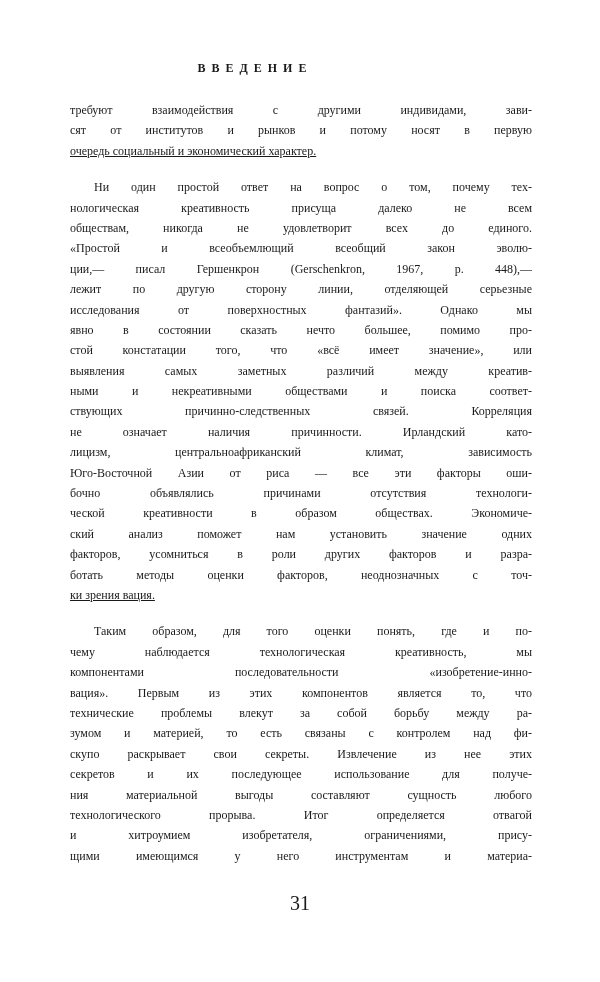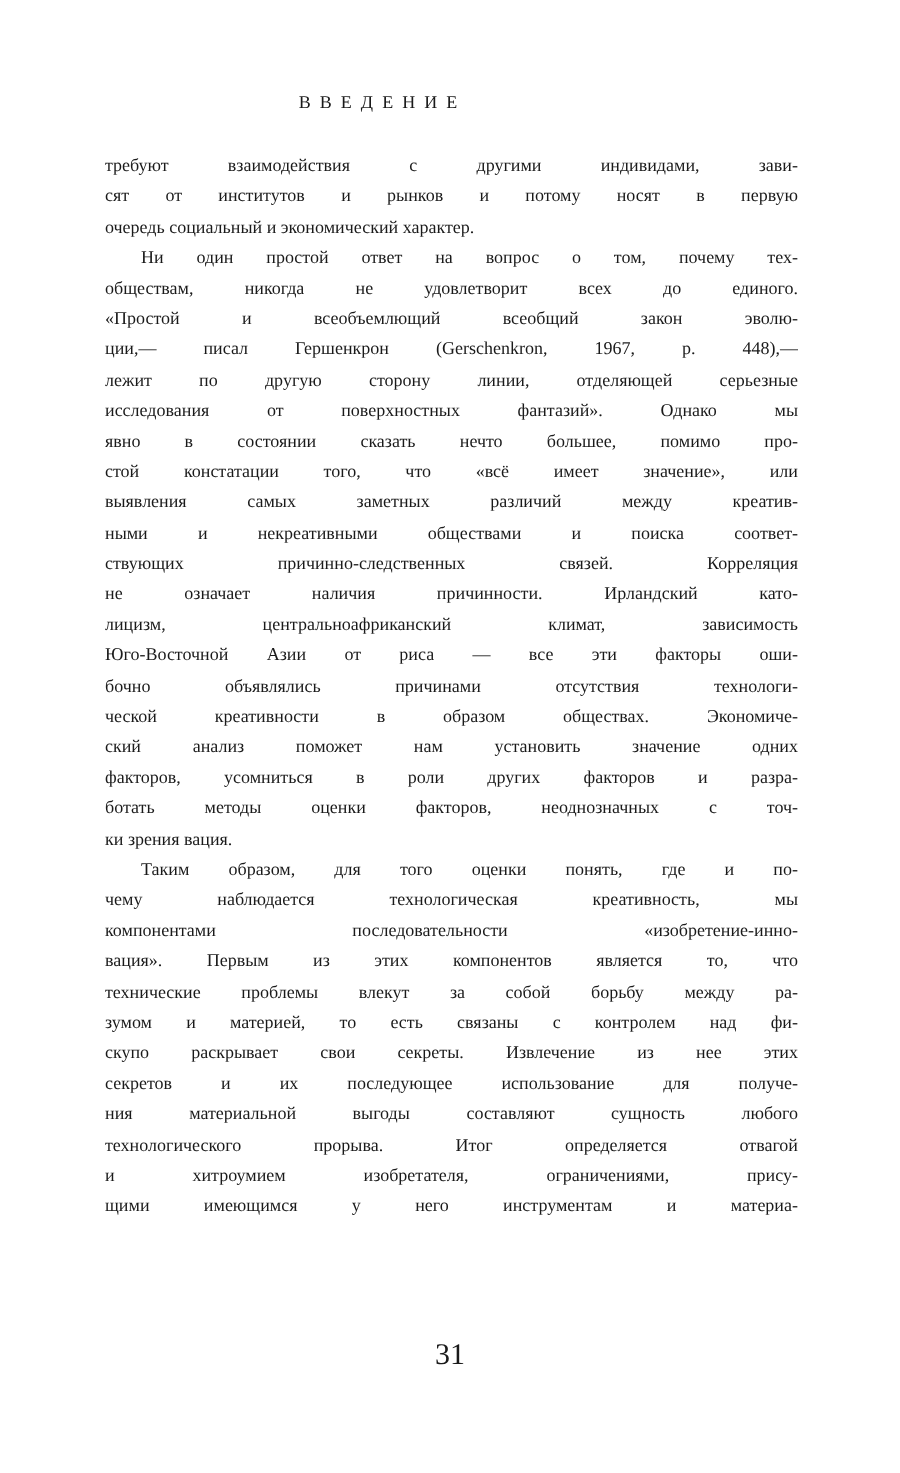--- a/index.html
+++ b/index.html
@@ -20,21 +20,21 @@
     inset: 0;
     background: #ffffff;
   }
   .running-head {
     position: absolute;
     top: 61px;
     left: 0;
     width: 504px;
     text-align: center;
     font-size: 12px;
-    font-weight: normal;
+    font-weight: bold;
     letter-spacing: 6px;
     text-indent: 6px; 
     color: #1a1a1a;
   }
   .text-block {
     position: absolute;
     left: 70px;
     top: 100px;
     width: 462px;
     font-size: 12px;
@@ -42,23 +42,25 @@
   }
   .line {
     text-align: justify;
     text-align-last: justify;
     height: 20.4px;
     overflow: hidden;
     white-space: nowrap; 
   }
   .line.indent {
     text-indent: 24px;
+    margin-top: 16px;
   }
   .line.para-end {
     text-align-last: left;
+    text-decoration: underline;
   }
   .folio {
     position: absolute;
     top: 892px;
     left: 0;
     width: 600px;
     text-align: center;
     font-size: 20px;
     color: #1a1a1a;
   }
@@ -67,20 +69,21 @@
 <body>
 
 <div class="page">
   <div class="running-head">ВВЕДЕНИЕ</div>
 
   <div class="text-block" id="text-block">
       <div class="line">требуют взаимодействия с другими индивидами, зави-</div>
       <div class="line">сят от институтов и рынков и потому носят в первую</div>
       <div class="line para-end">очередь социальный и экономический характер.</div>
       <div class="line indent">Ни один простой ответ на вопрос о том, почему тех-</div>
+      <div class="line">нологическая креативность присуща далеко не всем</div>
       <div class="line">обществам, никогда не удовлетворит всех до единого.</div>
       <div class="line">«Простой и всеобъемлющий всеобщий закон эволю-</div>
       <div class="line">ции,— писал Гершенкрон (Gerschenkron, 1967, p. 448),—</div>
       <div class="line">лежит по другую сторону линии, отделяющей серьезные</div>
       <div class="line">исследования от поверхностных фантазий». Однако мы</div>
       <div class="line">явно в состоянии сказать нечто большее, помимо про-</div>
       <div class="line">стой констатации того, что «всё имеет значение», или</div>
       <div class="line">выявления самых заметных различий между креатив-</div>
       <div class="line">ными и некреативными обществами и поиска соответ-</div>
       <div class="line">ствующих причинно-следственных связей. Корреляция</div>

